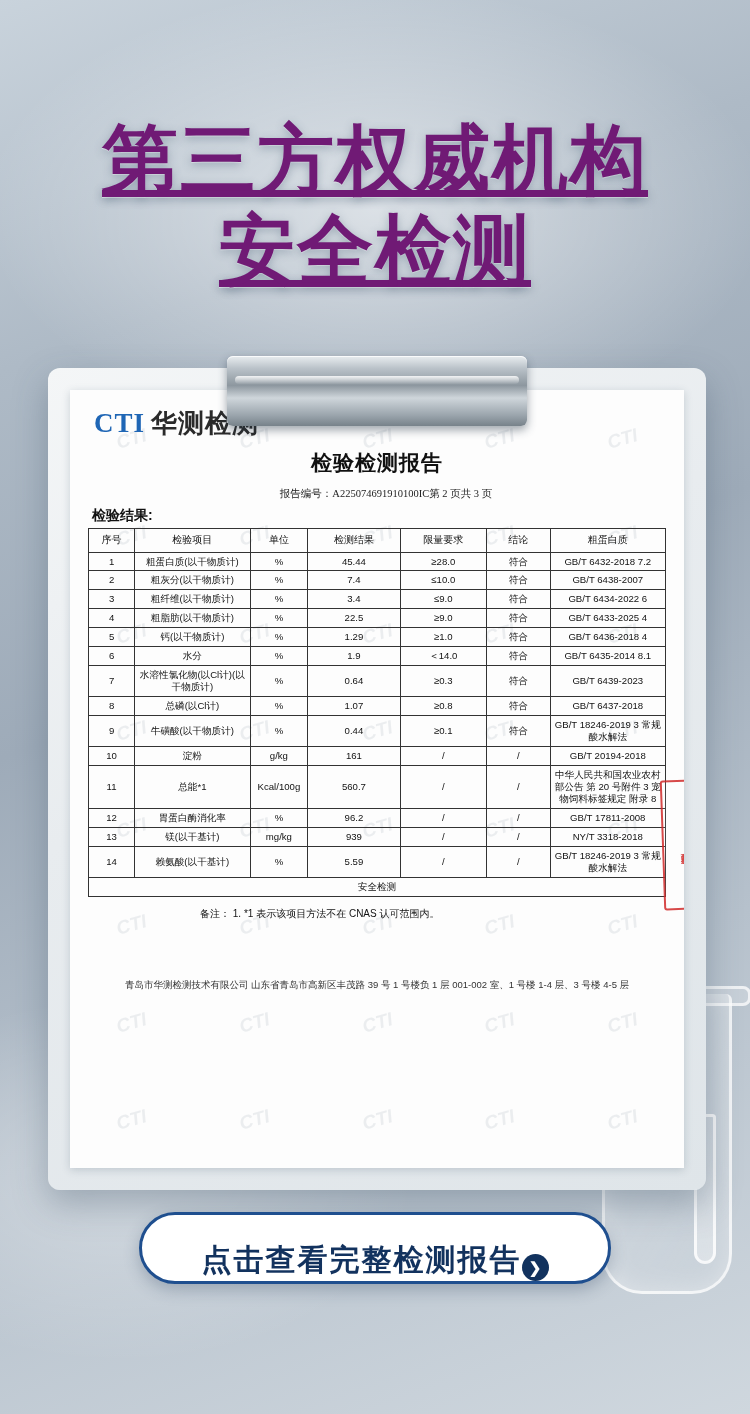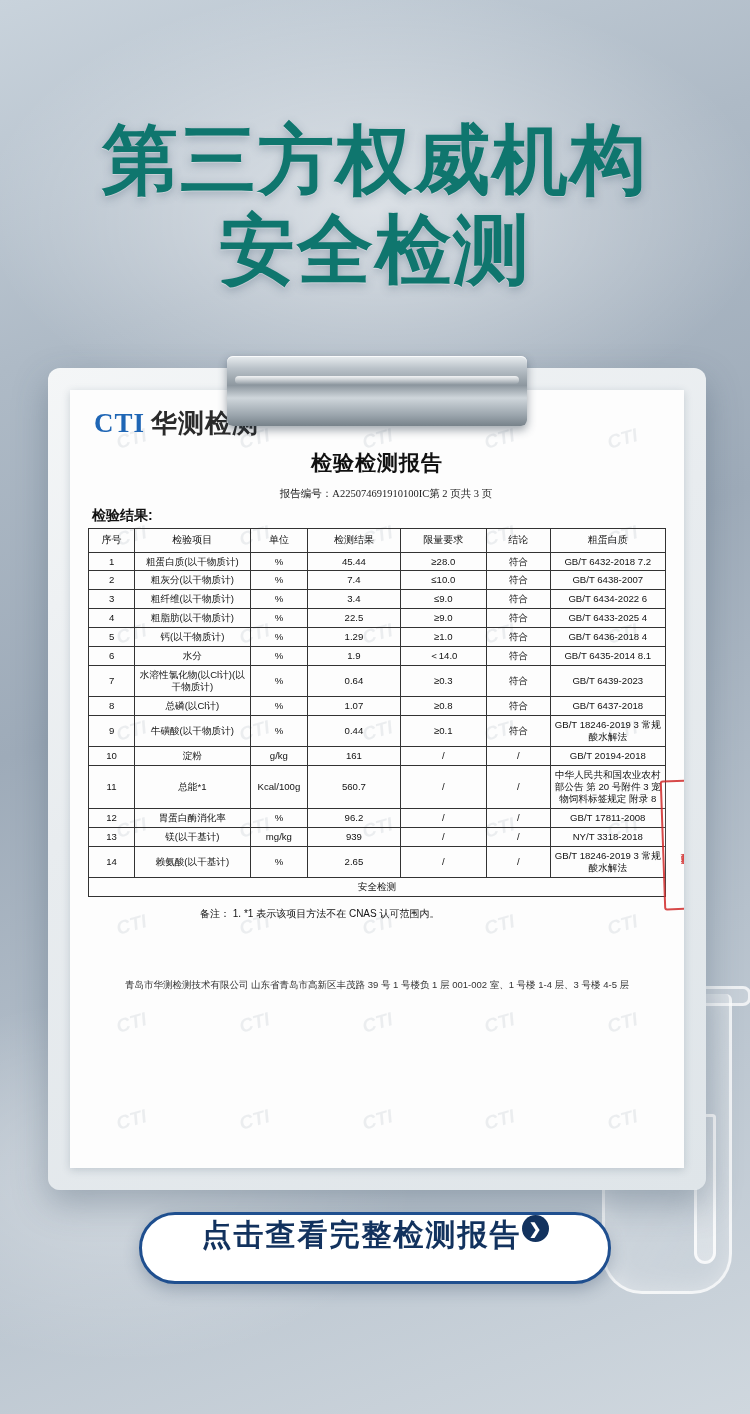--- a/index.html
+++ b/index.html
@@ -12,23 +12,24 @@
   }
   .bg-glow{
     position:absolute; left:0; top:0; width:750px; height:1414px;
     background:radial-gradient(ellipse 560px 320px at 375px 210px, rgba(255,255,255,.55), rgba(255,255,255,0) 70%),
                radial-gradient(ellipse 420px 260px at 120px 1180px, rgba(255,255,255,.35), rgba(255,255,255,0) 70%);
     pointer-events:none;
   }
   
   .headline{
     position:absolute; top:120px; left:0; width:750px; text-align:center;
-    color:#0f766e; font-weight:bold; line-height:1.05;
+    color:#701a75; font-weight:bold; line-height:1.05;
     text-shadow:0 3px 10px rgba(90,110,130,.45), 0 1px 0 rgba(255,255,255,.6);
     letter-spacing:2px;
+    text-decoration:underline;
   }
   .headline .l1{ font-size:76px; display:block; }
   .headline .l2{ font-size:76px; display:block; margin-top:10px; }
 
   
   .beaker{
     position:absolute; right:18px; bottom:120px; width:130px; height:300px;
     border:3px solid rgba(255,255,255,.75);
     border-top:none;
     border-radius:6px 6px 40px 40px;
@@ -112,21 +113,21 @@
     border:2px solid #d12a2a; border-radius:3px; color:#d12a2a;
     font-size:11px; line-height:1.25; padding:6px 2px; text-align:center;
     transform:rotate(-2deg); opacity:.85; writing-mode:vertical-rl; z-index:3;
     background:rgba(255,255,255,.1);
   }
 
   
   .cta{
     position:absolute; left:139px; top:1212px; width:472px; height:72px;
     background:#fff; border:3px solid #1f4f8f; border-radius:36px;
-    display:flex; align-items:flex-start; justify-content:center; 
+    display:flex; align-items:flex-end; justify-content:center; 
     box-shadow:0 6px 16px rgba(40,60,90,.28);
     cursor:pointer;
   }
   .cta-text{ font-size:30px; font-weight:bold; color:#12325e; letter-spacing:2px; }
   .cta-arrow{
     width:27px; height:27px; border-radius:50%; background:#12325e; color:#fff;
     display:flex; align-items:center; justify-content:center; font-size:15px; font-weight:bold;
   }
 </style>
 </head>
@@ -333,21 +334,21 @@
               <td>mg/kg</td>
               <td>939</td>
               <td>/</td>
               <td>/</td>
               <td>NY/T 3318-2018</td>
             </tr>
             <tr>
               <td>14</td>
               <td>赖氨酸(以干基计)</td>
               <td>%</td>
-              <td>2.65</td>
+              <td>5.59</td>
               <td>/</td>
               <td>/</td>
               <td>GB/T 18246-2019 3 常规酸水解法</td>
             </tr>
             <tr class="blank-row">
               <td colspan="7">安全检测</td>
             </tr>
           </tbody>
       </table>
 

